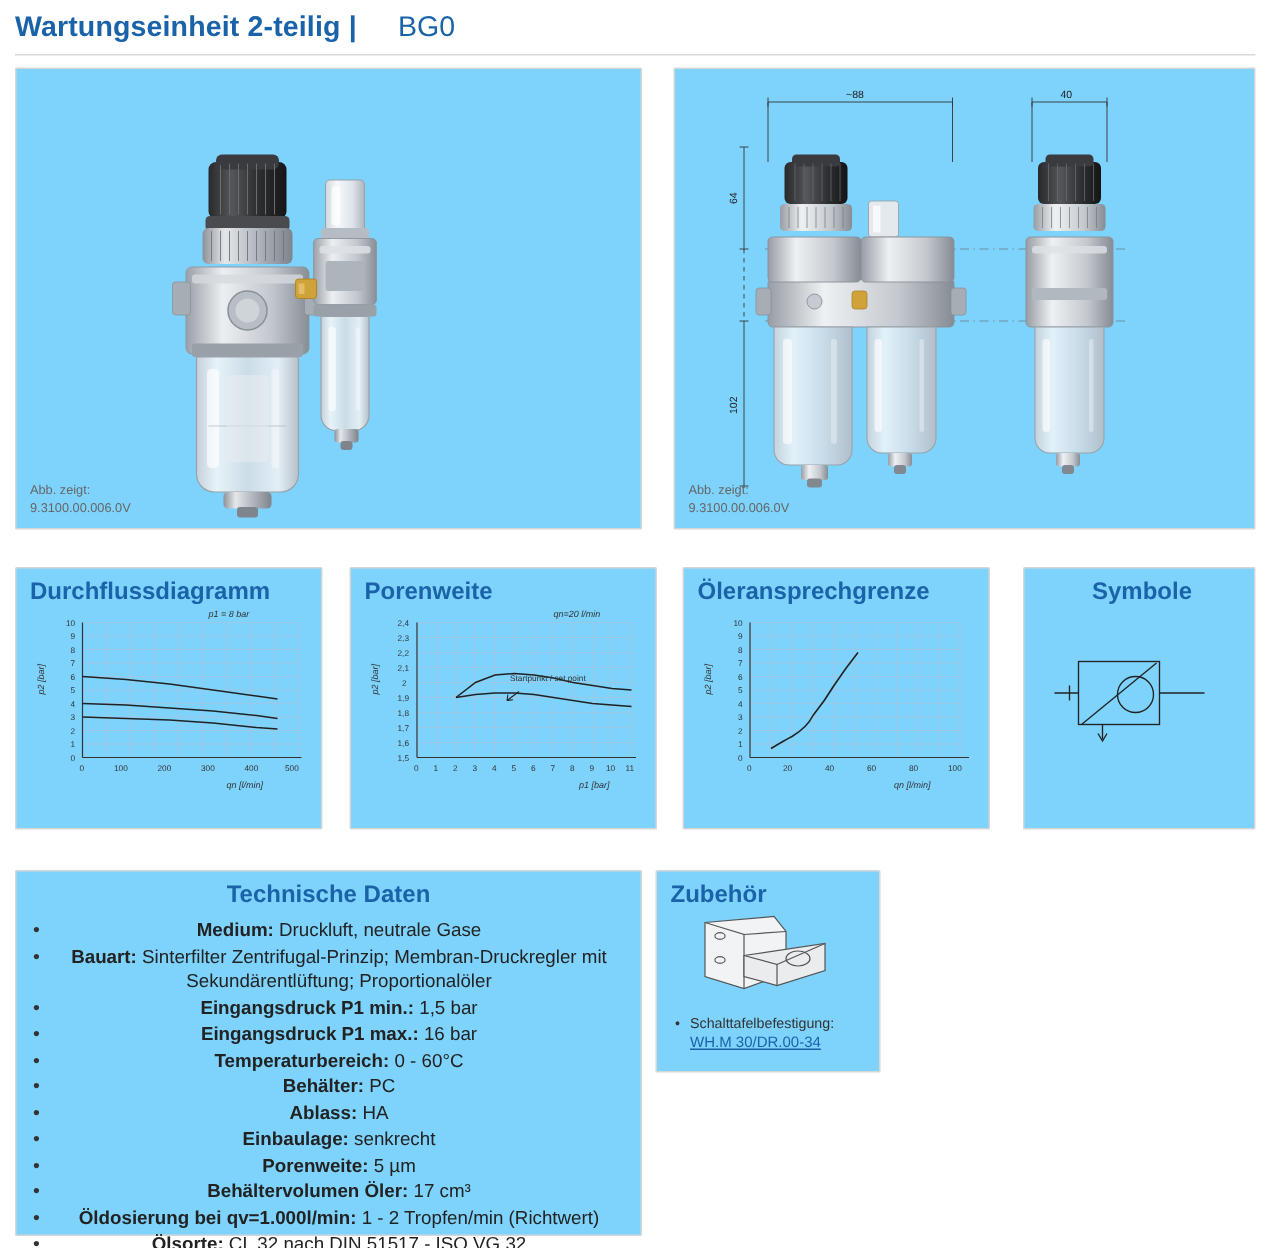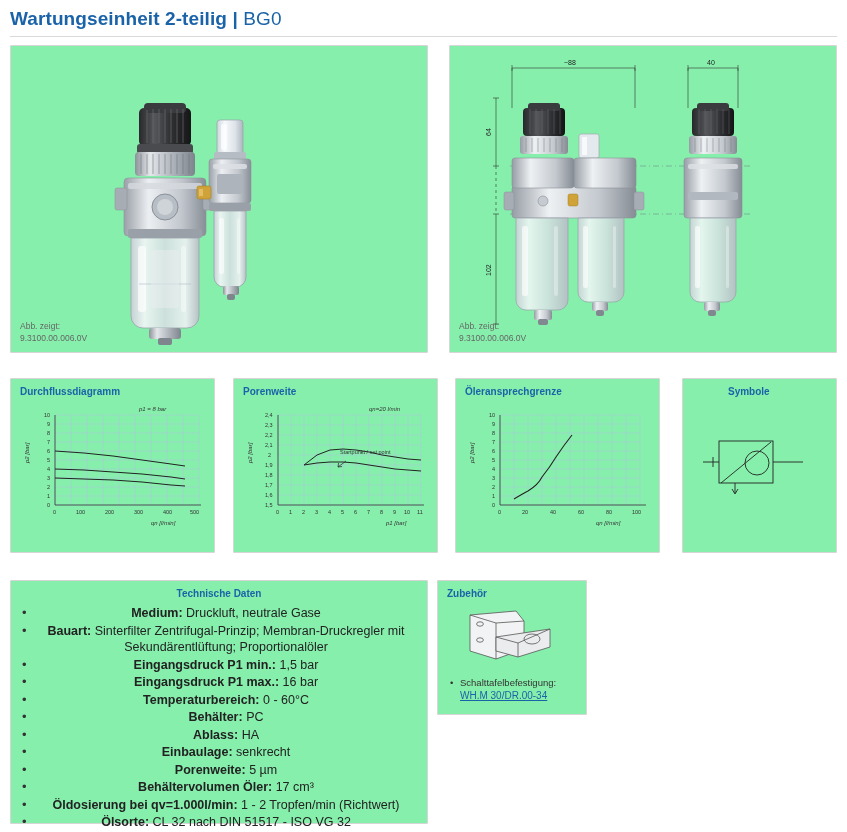--- a/index.html
+++ b/index.html
@@ -18,35 +18,35 @@
 
   
   .title-bar {
     position: absolute; left: 10px; top: 8px; width: 827px;
   }
   .title {
     font-size: 19px; font-weight: bold; color: #1b63a8;
     letter-spacing: 0.1px;
   }
   .title .sep { font-weight: bold; color: #1b63a8; }
-  .title .light { font-weight: normal; color: #1b63a8; }
+  .title .light { font-weight: normal; color: #1b63a8; margin-left: 22px; }
   .title-rule {
     position: absolute; left: 10px; top: 36px; width: 827px; height: 1px;
     background: #d9d9d9;
   }
 
   
   .card {
     position: absolute;
     border: 1px solid #d6d6d6;
-    background: #86efac;
+    background: #7dd3fc;
     border-radius: 1px;
   }
   .card-head {
-    font-size: 10px; font-weight: bold; color: #1b63a8;
+    font-size: 16px; font-weight: bold; color: #1b63a8;
     padding: 7px 9px 2px 9px;
   }
 
   
   #photo-card { left: 10px; top: 45px; width: 418px; height: 308px; }
   #dim-card   { left: 449px; top: 45px; width: 388px; height: 308px; }
 
   .abb {
     position: absolute; left: 9px; bottom: 8px;
     font-size: 8.5px; color: #666666; line-height: 12px;

